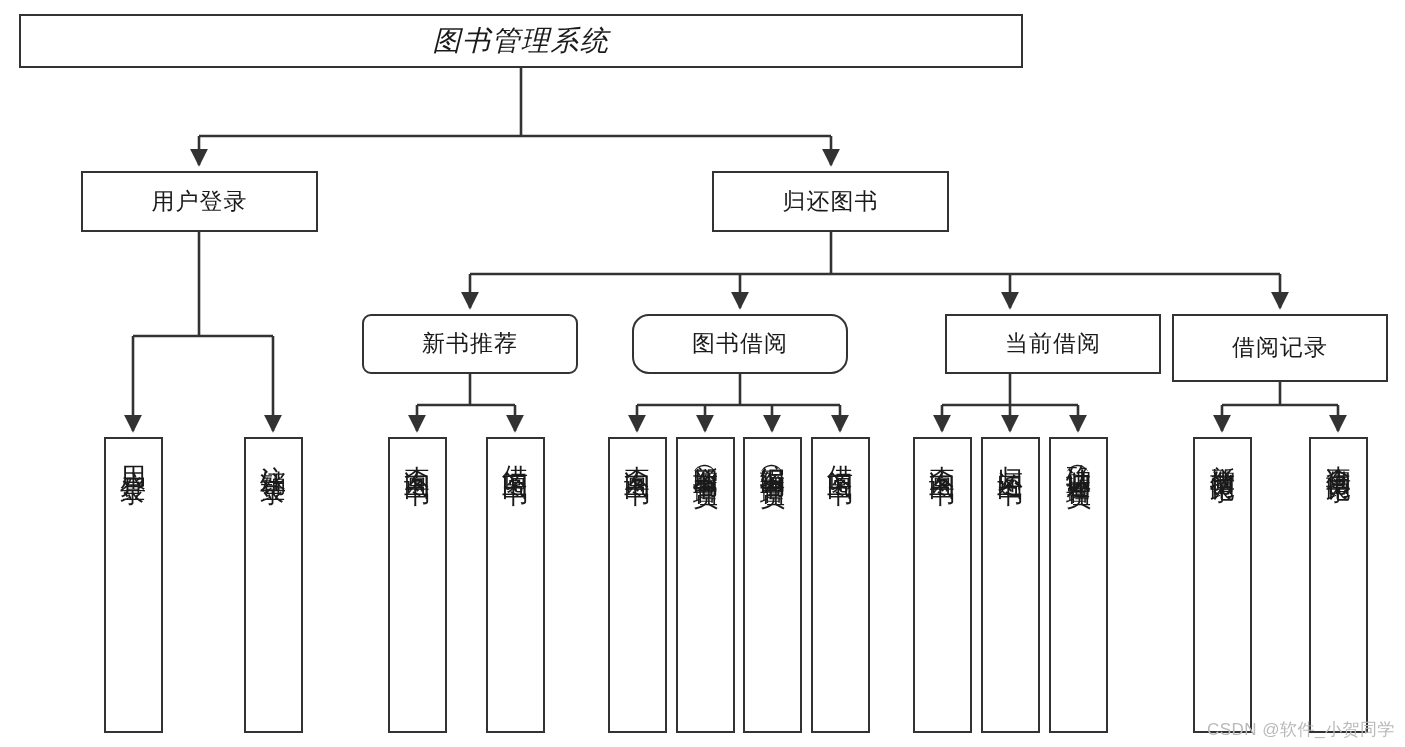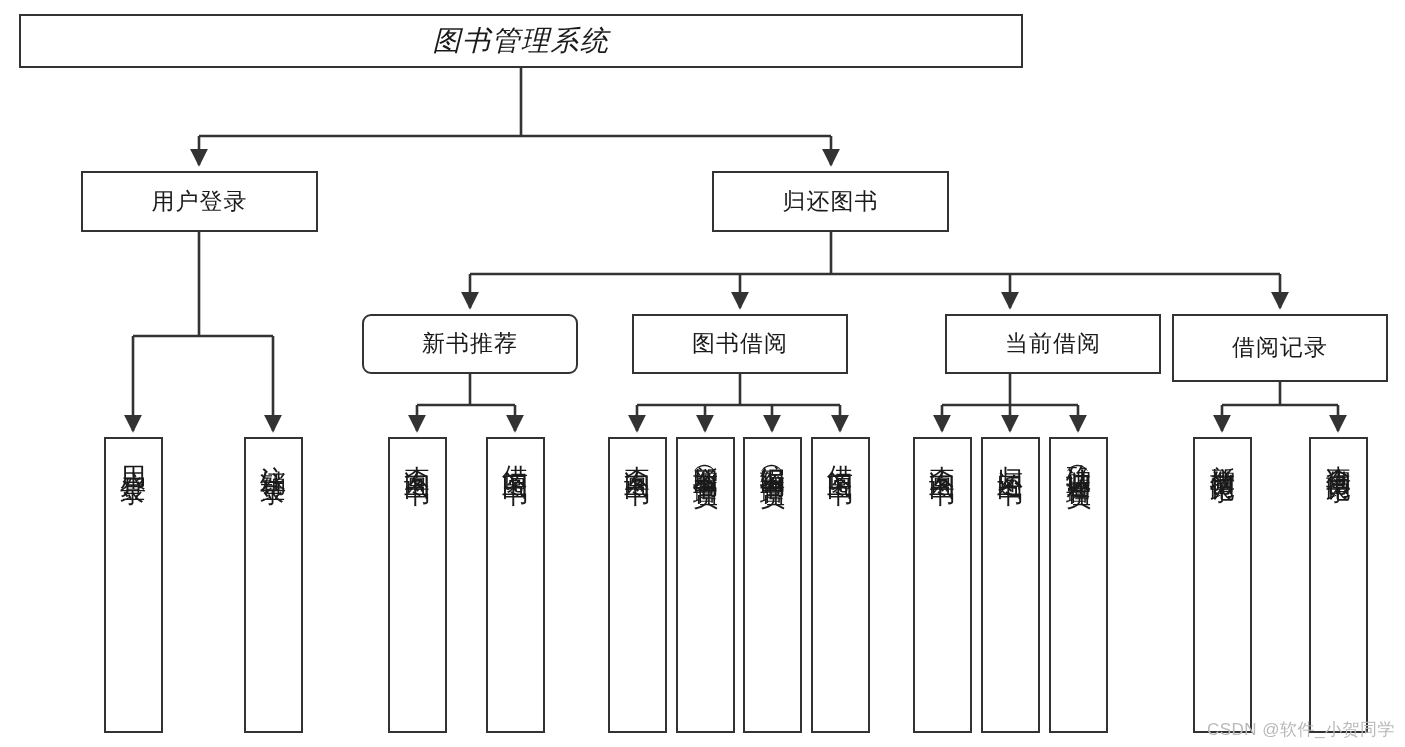--- a/index.html
+++ b/index.html
@@ -144,21 +144,21 @@
   <div class="node horiz" style="left:81px; top:171px; width:237px; height:61px;">
     <span class="label">用户登录</span>
   </div>
   <div class="node horiz" style="left:712px; top:171px; width:237px; height:61px;">
     <span class="label">归还图书</span>
   </div>
 
   <div class="node horiz" style="left:362px; top:314px; width:216px; height:60px;border-radius:9px;">
     <span class="label">新书推荐</span>
   </div>
-  <div class="node horiz" style="left:632px; top:314px; width:216px; height:60px;">
+  <div class="node horiz" style="left:632px; top:314px; width:216px; height:60px;border-radius:17px;">
     <span class="label">图书借阅</span>
   </div>
   <div class="node horiz" style="left:902px; top:314px; width:216px; height:60px;margin-left:43px;">
     <span class="label">当前借阅</span>
   </div>
   <div class="node horiz" style="left:1172px; top:314px; width:216px; height:68px;">
     <span class="label">借阅记录</span>
   </div>
 
   <div class="node vert" style="left:104px; top:437px; width:59px; height:296px;">

